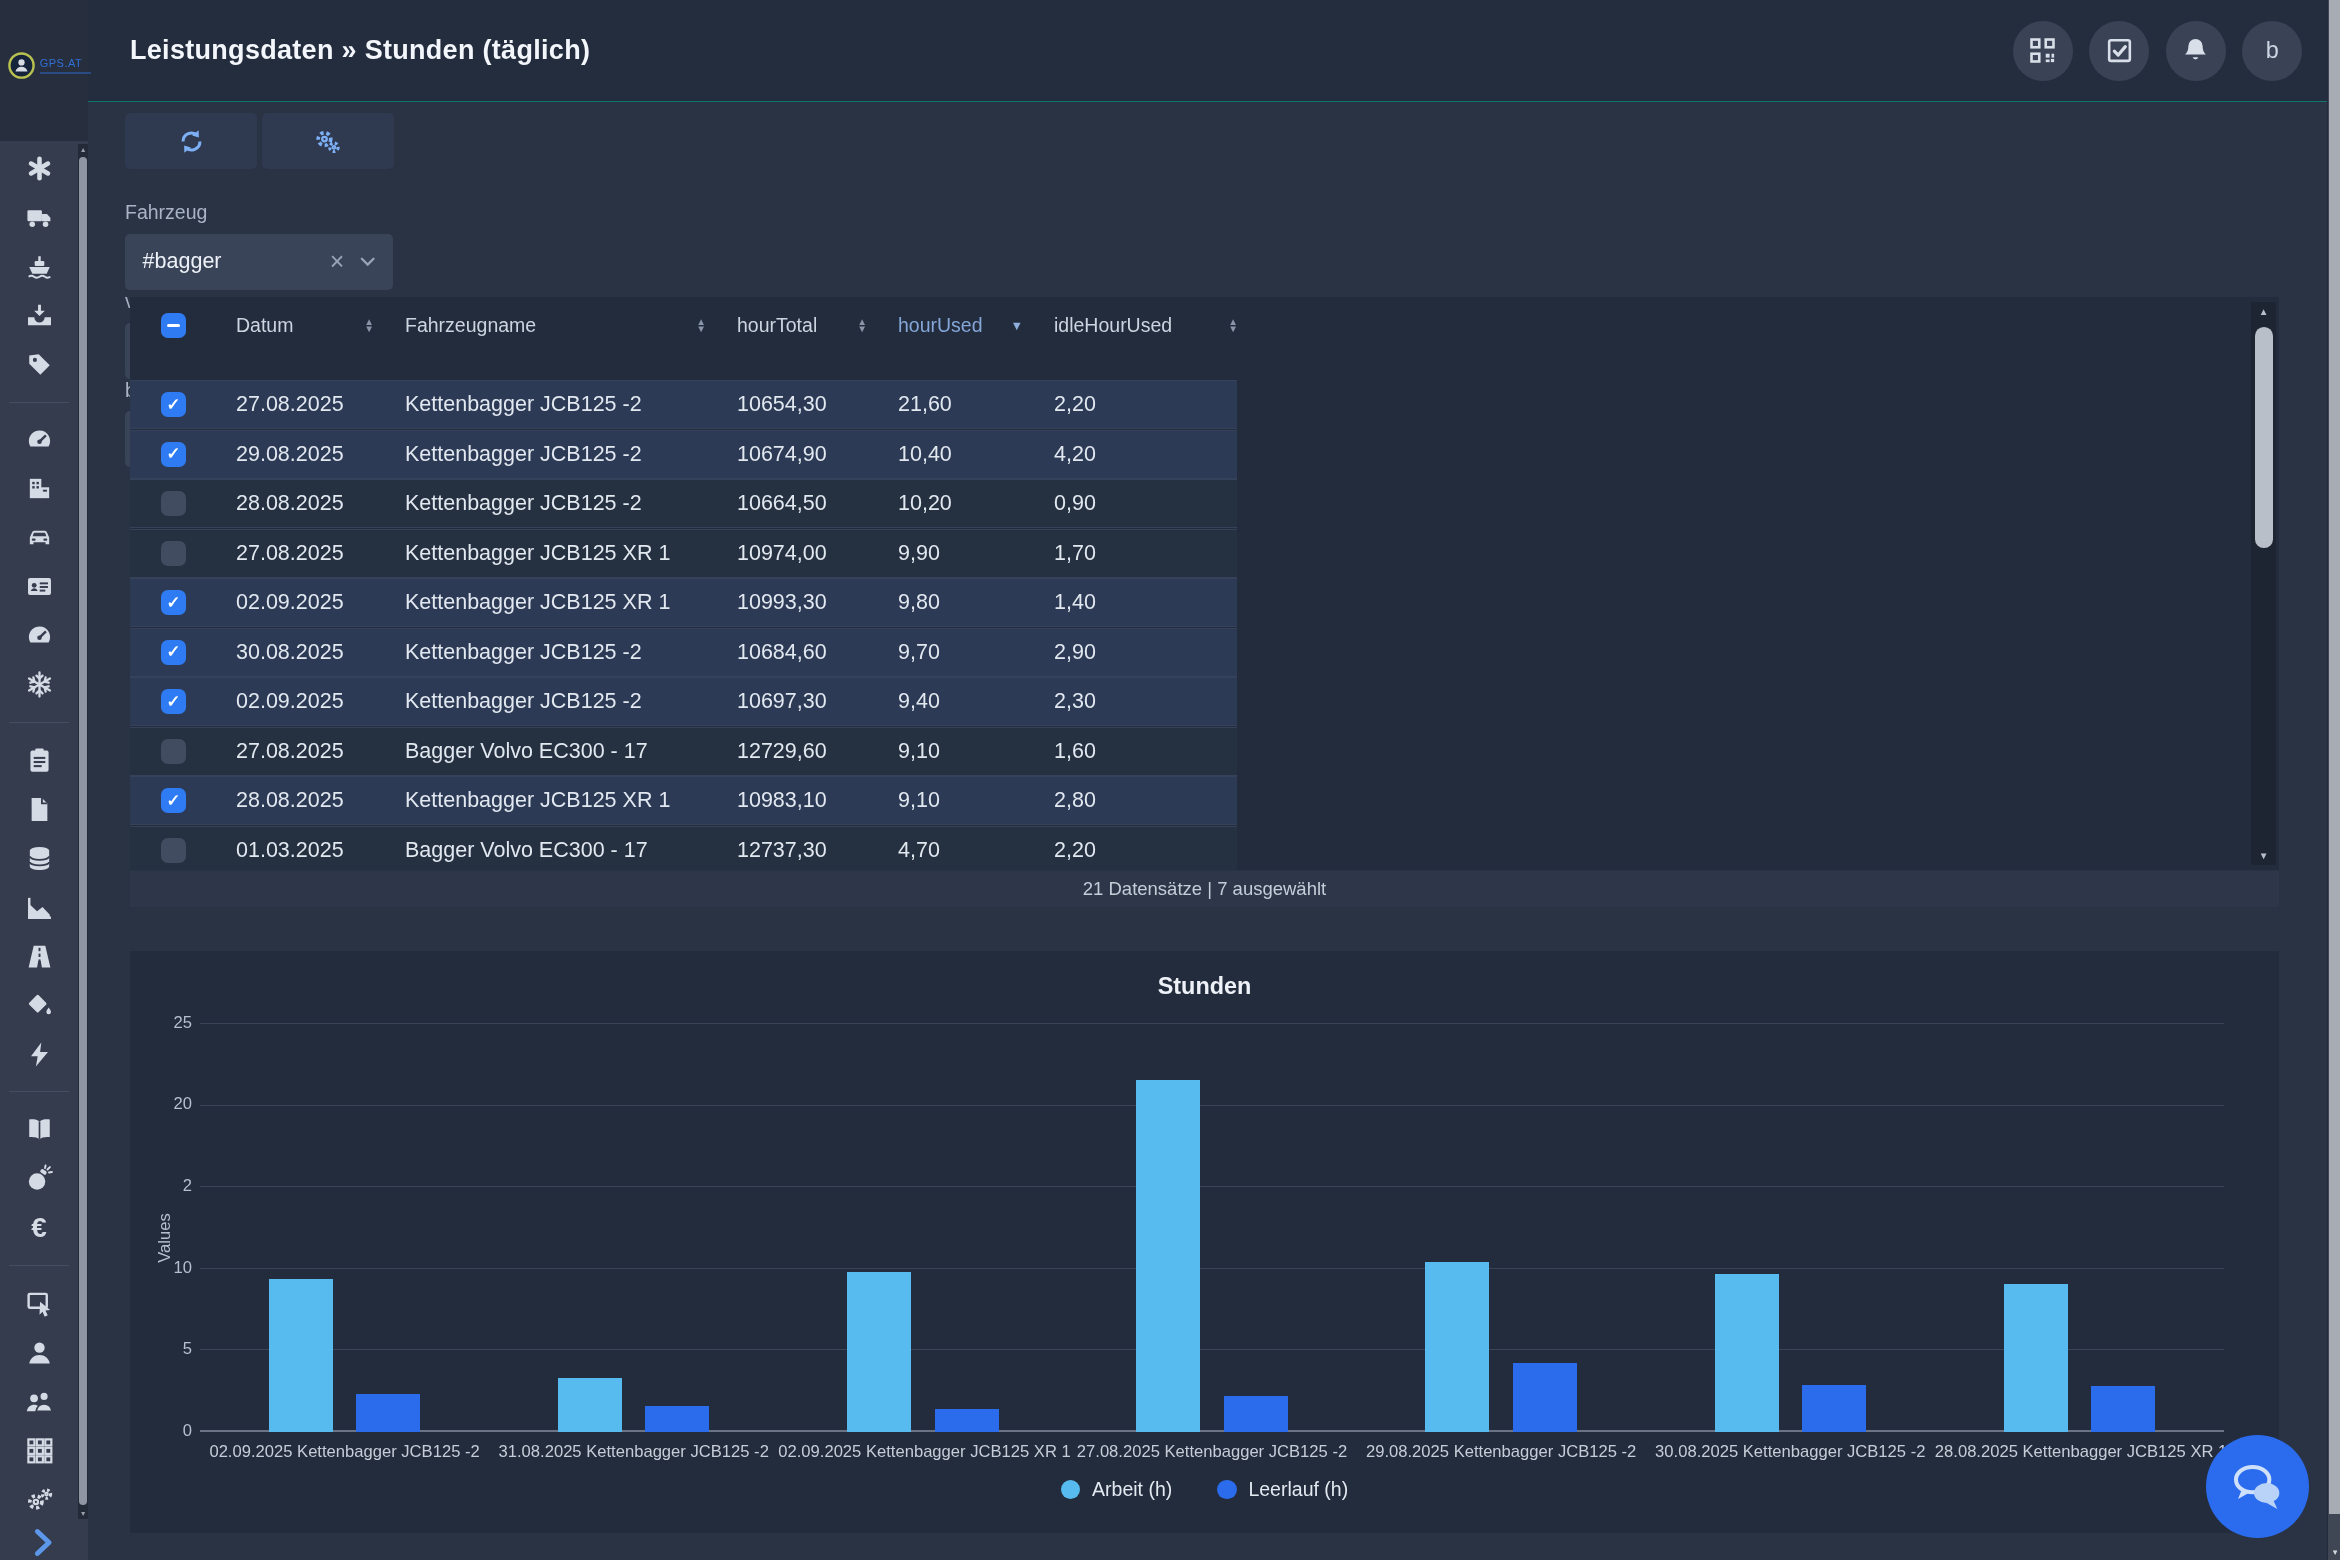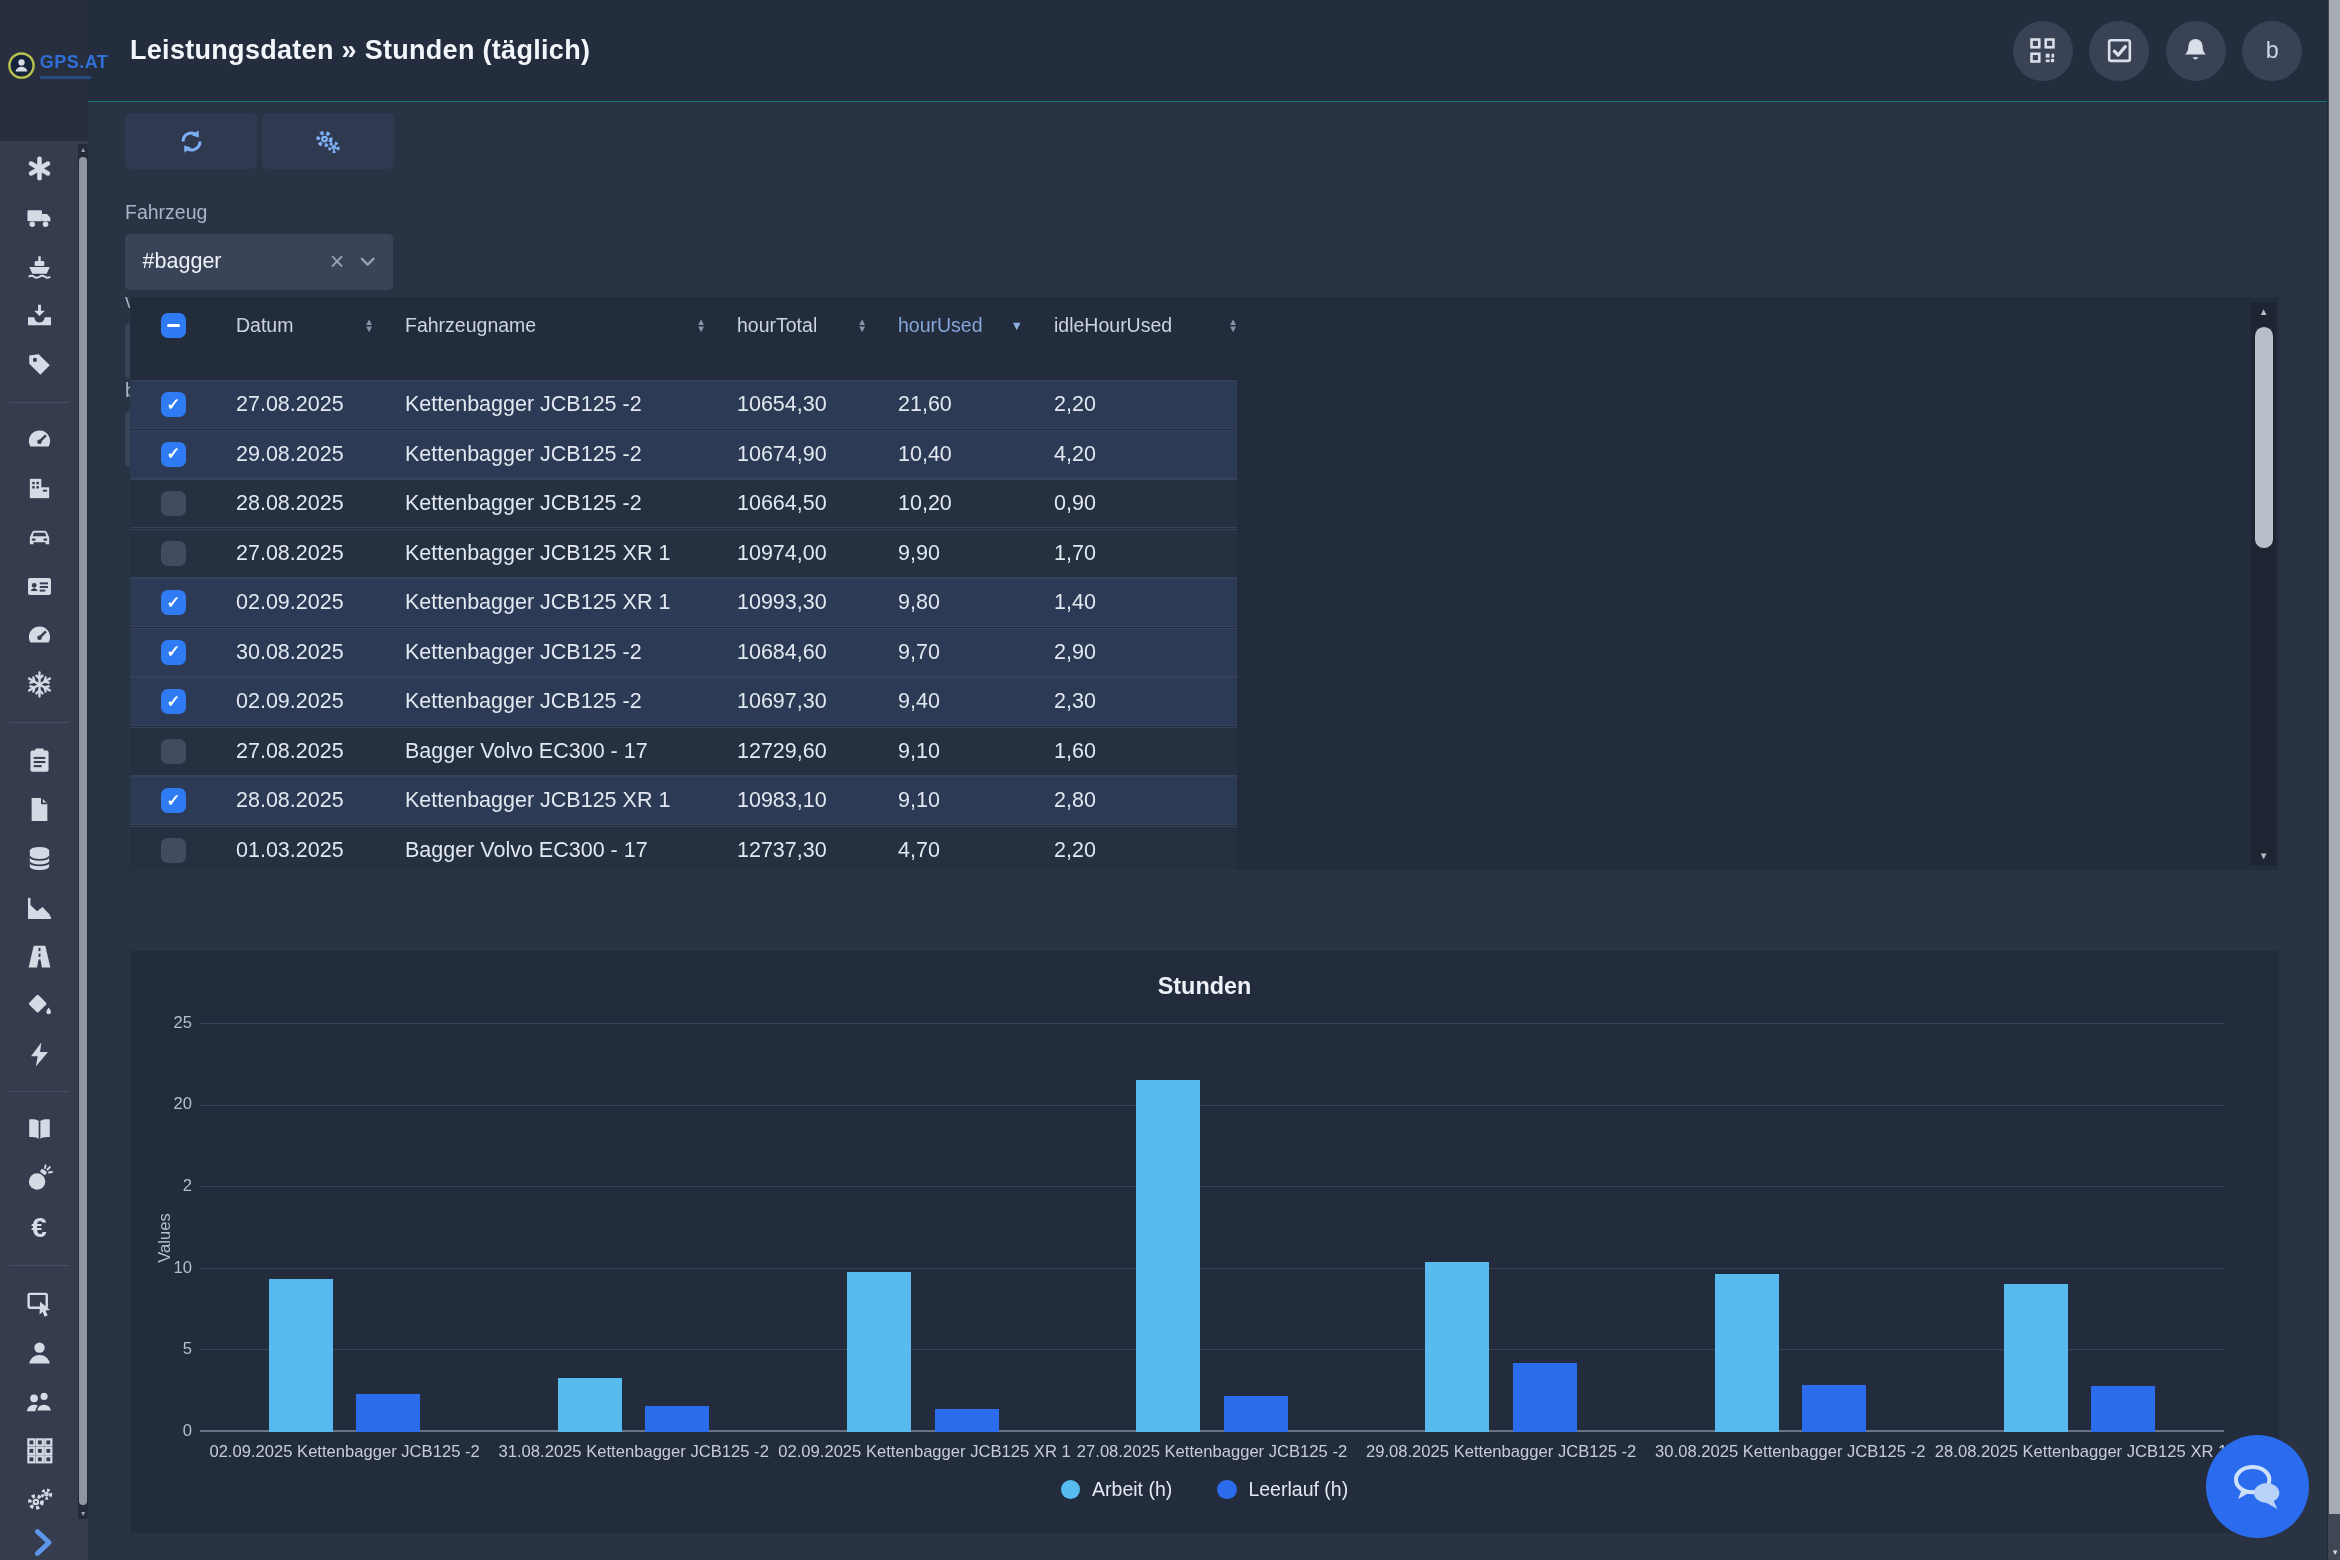--- a/index.html
+++ b/index.html
@@ -5,21 +5,21 @@
   * { margin:0; padding:0; box-sizing:border-box; }
   html,body { width:2341px; height:1560px; overflow:hidden; }
   body { position:relative; background:#2a3343; font-family:"Liberation Sans", sans-serif; color:#e4e9f1; }
 
   
   .sidebar { position:absolute; left:0; top:0; width:88px; height:1560px; background:#343c4e; z-index:3; }
   .logo-zone { height:141px; background:#272f3f; padding-top:51px; }
   .logo { display:flex; align-items:center; gap:3.9px; padding-left:6.8px; }
   .logo-mark { width:29px; height:29px; flex:none; }
   .logo-txt { display:flex; flex-direction:column; }
-  .logo-name { color:#2f6fd6; font-size:18px; font-weight:bold; letter-spacing:0.5px; }
+  .logo-name { color:#2f6fd6; font-size:11px; font-weight:normal; letter-spacing:0.5px; }
   .logo-tag { display:block; width:51px; height:2.9px; background:#2f6fd6; opacity:.45; margin-top:2.9px; }
   .nav { position:absolute; top:144px; left:0; width:78px; }
   .nav-item { width:78px; height:49px; display:flex; align-items:center; justify-content:center; color:#d5dbe5; cursor:pointer; }
   .nav-item svg { width:29px; height:29px; }
   .glyph-icon { font-size:28px; font-weight:bold; line-height:1; }
   .nav-div { width:60px; height:1px; background:#454e61; margin:12.7px auto; }
   .side-scroll { position:absolute; right:0; top:144px; bottom:41px; width:9.8px; background:#232a38; }
   .side-scroll .arr { position:absolute; left:0; width:9.8px; text-align:center; font-size:6.8px; color:#9aa0ab; }
   .side-scroll .thumb { position:absolute; left:1px; width:7.8px; top:12.7px; bottom:13.7px; background:#8f96a2; border-radius:3.9px; }
   .collapse-btn { position:absolute; left:25px; bottom:5.9px; width:35px; height:29px; background:none; border:none; cursor:pointer; }
@@ -603,20 +603,21 @@
           <div class="cell">4,70</div>
           <div class="cell">2,20</div>
         </div>
       </div>
     <div class="tscroll">
       <span class="arr" style="top:3.9px">▲</span>
       <div class="thumb"></div>
       <span class="arr" style="bottom:3.9px">▼</span>
     </div>
   </section>
+  <div class="status-bar">21 Datensätze | 7 ausgewählt</div>
 
   <section class="chart-panel">
     <h2 class="chart-title">Stunden</h2>
     <div class="plot" id="plot">
       <span class="ylabel">Values</span>
     <div class="gridline zero" style="bottom: 0%;"></div>
         <div class="ytick" style="bottom: calc(0% - 8.8px);">0</div>
         <div class="gridline" style="bottom: 20%;"></div>
         <div class="ytick" style="bottom: calc(20% - 8.8px);">5</div>
         <div class="gridline" style="bottom: 40%;"></div>

